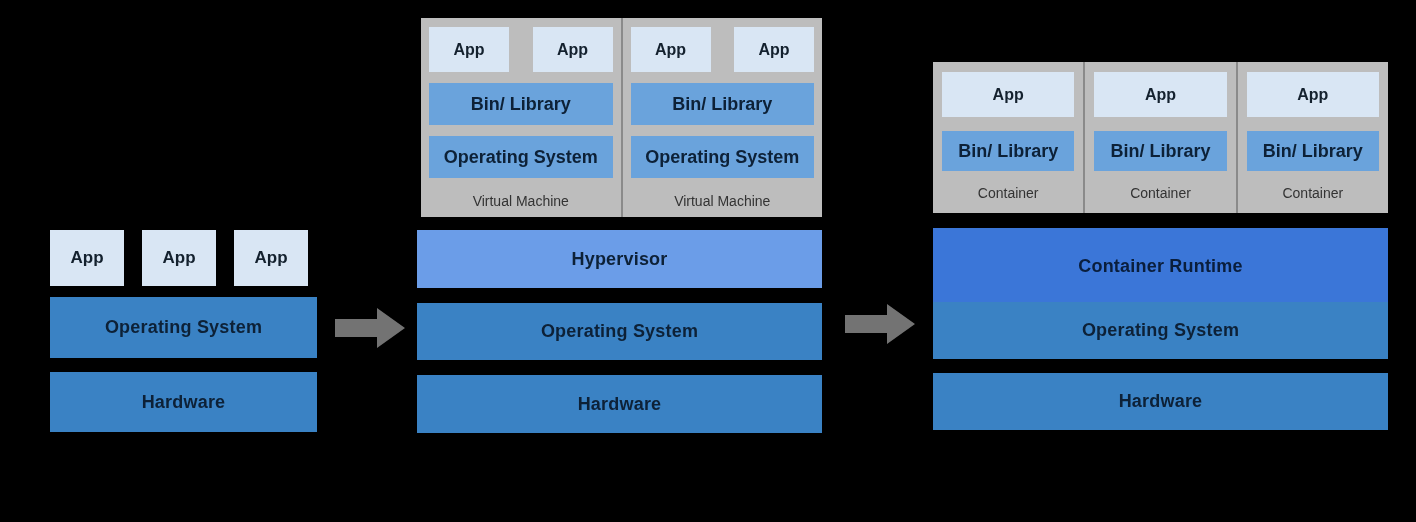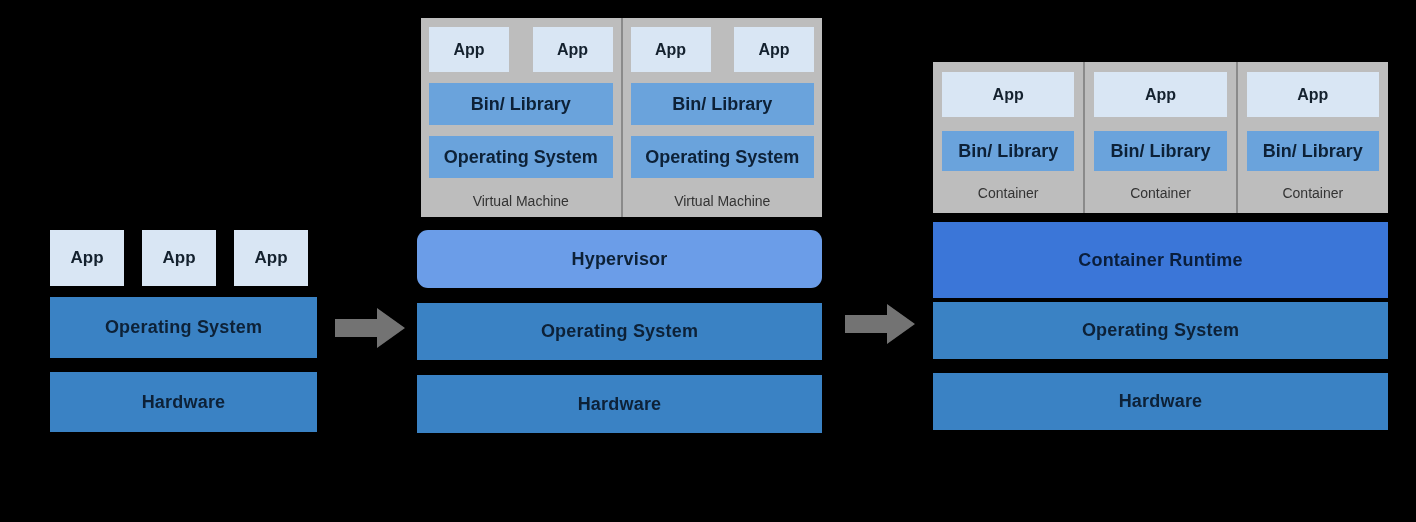--- a/index.html
+++ b/index.html
@@ -22,21 +22,21 @@
     position:relative;width:1416px;height:522px;
     background:var(--bg);overflow:hidden;
   }
   .box{
     display:flex;align-items:center;justify-content:center;
     color:var(--label-dark);font-weight:bold;text-align:left;
   }
   
   .layer{position:absolute;font-size:18px;letter-spacing:.2px;}
   .blue{background:var(--stack-blue);}
-  .hypervisor{background:var(--hypervisor-blue);border-radius:11px;}
+  .hypervisor{background:var(--hypervisor-blue);}
   .runtime{background:var(--runtime-blue);color:#0a1e3c;}
   
   .apps-row{
     position:absolute;left:50px;top:230px;width:258px;height:56px;
     display:flex;justify-content:space-between;
   }
   .apps-row .app-box{width:74px;height:56px;}
   .app-box{background:var(--app-box);font-size:17px;color:#14212e;}
   
   .group{
@@ -117,17 +117,17 @@
       <div class="box app-box">App</div>
       <div class="box inner-layer">Bin/ Library</div>
       <div class="caption">Container</div>
     </div>
     <div class="cell">
       <div class="box app-box">App</div>
       <div class="box inner-layer">Bin/ Library</div>
       <div class="caption">Container</div>
     </div>
   </div>
-  <div class="box layer runtime" style="left:933px;top:222px;width:455px;height:76px;">Container Runtime</div>
+  <div class="box layer runtime" style="left:933px;top:228px;width:455px;height:76px;">Container Runtime</div>
   <div class="box layer blue" style="left:933px;top:302px;width:455px;height:57px;">Operating System</div>
   <div class="box layer blue" style="left:933px;top:373px;width:455px;height:57px;">Hardware</div>
 
 </div>
 
 </body></html>

